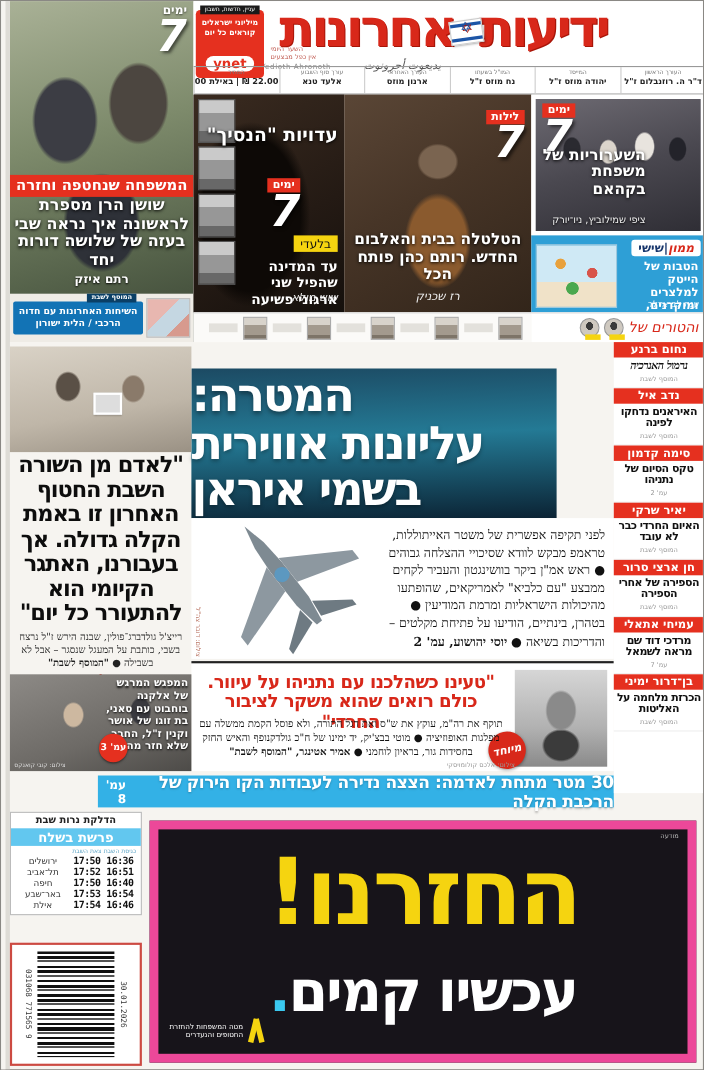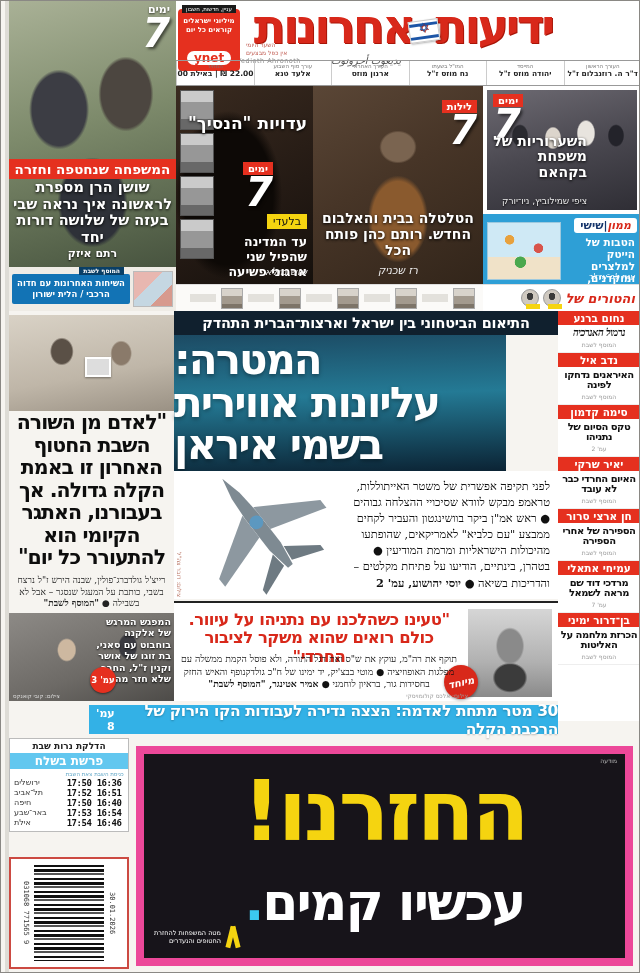--- a/index.html
+++ b/index.html
@@ -85,21 +85,21 @@
   #mamon-text { position:absolute; right:6px; top:22px; width:72px; color:#fff; font-weight:bold; font-size:10.5px; line-height:1.15; text-align:right; }
   #mamon-byline { position:absolute; right:6px; bottom:3px; color:#fff; font-size:8px; font-style:italic; }
   #mamon-art { position:absolute; left:4px; top:8px; width:74px; height:58px; background:
      radial-gradient(10px 10px at 30% 30%, #e8a13c 0 45%, transparent 50%),
      radial-gradient(10px 10px at 70% 45%, #d8544a 0 45%, transparent 50%),
      radial-gradient(12px 12px at 45% 70%, #4aa84e 0 45%, transparent 50%),
      linear-gradient(180deg,#cfe9f5 0 60%,#f0e2c8 60%); border:1px solid #9ec9de; }
 
   
   #torim { left:482px; top:283px; width:158px; height:27px; background:#fff; border-top:1px solid #ddd; display:flex; align-items:center; justify-content:flex-start; gap:4px; padding:0 6px; }
-  #torim-text { color:#d8281a; font-weight:bold; font-style:italic; font-size:13px; }
+  #torim-text { color:#d8281a; font-weight:normal; font-style:italic; font-size:13px; }
   .tiny-av { width:18px; height:18px; border-radius:50%; background:radial-gradient(6px 7px at 50% 40%, #3a3a3a 0 50%, #cfc9c0 55%); border:1px solid #999; position:relative; flex:none; }
   .tiny-av i { position:absolute; bottom:-3px; right:-2px; background:#f5d410; width:14px; height:5px; }
   #colstrip { left:175px; top:283px; width:307px; height:27px; background:#fbfaf8; border-top:1px solid #ddd; display:flex; align-items:center; gap:5px; padding:0 8px; }
   .col-ph { width:22px; height:21px; background:linear-gradient(180deg,#d8d3cb 0 35%,#a39a8e 35% 80%,#7d7468 80%); border:1px solid #aaa; flex:none; }
   .col-cap { width:26px; height:8px; background:#e3e1dc; flex:none; }
 
   
   #kicker { left:173px; top:310px; width:384px; height:24px; background:#10202e; color:#fff; font-weight:bold; font-size:14.5px; text-align:center; line-height:24px; letter-spacing:-.3px; }
   #headline-block { left:173px; top:334px; width:332px; height:136px; background:linear-gradient(178deg,#1c4a63 0%,#247a95 45%,#0b2334 100%); text-align:left; color:#fff; }
   #headline-block .h1 { font-weight:bold; font-size:42px; line-height:1.02; letter-spacing:-2px; text-shadow:0 2px 4px rgba(0,0,0,.35); }
@@ -152,21 +152,21 @@
   #reunion-page { position:absolute; right:58px; bottom:8px; width:26px; height:26px; border-radius:50%; background:#e5301f; color:#fff; font-weight:bold; font-size:8.5px; display:flex; align-items:center; justify-content:center; box-shadow:0 1px 2px rgba(0,0,0,.5); }
   #reunion-credit { position:absolute; left:4px; bottom:2px; color:#ddd; font-size:5.5px; }
 
   
   #shabbat { left:8px; top:737px; width:120px; background:#fff; border:1px solid #bbb; }
   #shabbat-title { font-size:9px; font-weight:bold; text-align:center; padding:2px 0; color:#222; }
   #parasha { background:#62c7ef; color:#fff; font-weight:bold; font-size:12px; text-align:center; padding:1px 0; }
   #shabbat-cols { display:flex; justify-content:flex-start; padding:2px 4px 0; }
   #shabbat-cols span { font-size:5.5px; color:#62a7c7; width:30px; text-align:center; line-height:1.2; }
   .sh-row { display:flex; align-items:center; padding:0 4px; }
-  .sh-row .city { flex:1; font-size:8px; color:#333; text-align:left; }
+  .sh-row .city { flex:1; font-size:8px; color:#333; text-align:center; }
   .sh-row .t1,.sh-row .t2 { width:30px; font-size:9px; font-weight:bold; color:#111; text-align:center; font-family:"DejaVu Sans Mono",monospace; letter-spacing:-.5px; }
   #barcode-box { left:8px; top:856px; width:120px; height:112px; border:2px solid #cc4a42; background:#fff; display:flex; align-items:center; justify-content:center; gap:4px; }
   #barcode { width:70px; height:96px; background:repeating-linear-gradient(180deg,#111 0 2px,#fff 2px 4px,#111 4px 7px,#fff 7px 8px,#555 8px 10px,#fff 10px 13px); }
   .bc-txt { writing-mode:vertical-rl; font-size:7px; color:#333; font-family:"DejaVu Sans Mono",monospace; }
 
   
   #ad { left:135px; top:745px; width:497px; height:220px; background:#17141a; border:8px solid #ec4899; }
   #ad-tag { position:absolute; top:3px; left:auto; right:8px; color:#bbb; font-size:6px; }
   #ad-head { position:absolute; top:18px; right:0; left:0; text-align:center; color:#f5d410; font-weight:bold; font-size:84px; line-height:.95; letter-spacing:-3px; }
   #ad-sub { position:absolute; top:118px; right:0; left:0; text-align:center; color:#fff; font-weight:bold; font-size:52px; letter-spacing:-2px; }
@@ -303,21 +303,20 @@
     <span class="col-ph"></span>
       <span class="col-cap"></span>
     <span class="col-ph"></span>
       <span class="col-cap"></span>
     <span class="col-ph"></span>
       <span class="col-cap"></span>
     <span class="col-ph"></span>
       <span class="col-cap"></span>
   </div>
 
-  <div id="kicker" class="abs">התיאום הביטחוני בין ישראל וארצות־הברית התהדק</div>
   <div id="headline-block" class="abs">
     <div class="h1">המטרה:</div>
     <div class="h1">עליונות אווירית</div>
     <div class="h1">בשמי איראן</div>
   </div>
   <div id="article-block" class="abs">
     <svg id="jet" viewBox="0 0 170 140">
       <g transform="rotate(-38 85 70)">
         <polygon points="85,8 90,30 92,55 92,95 88,120 82,120 78,95 78,55 80,30" fill="#7e8a92"></polygon>
         <polygon points="92,50 150,86 150,96 92,78" fill="#8d98a0"></polygon>

